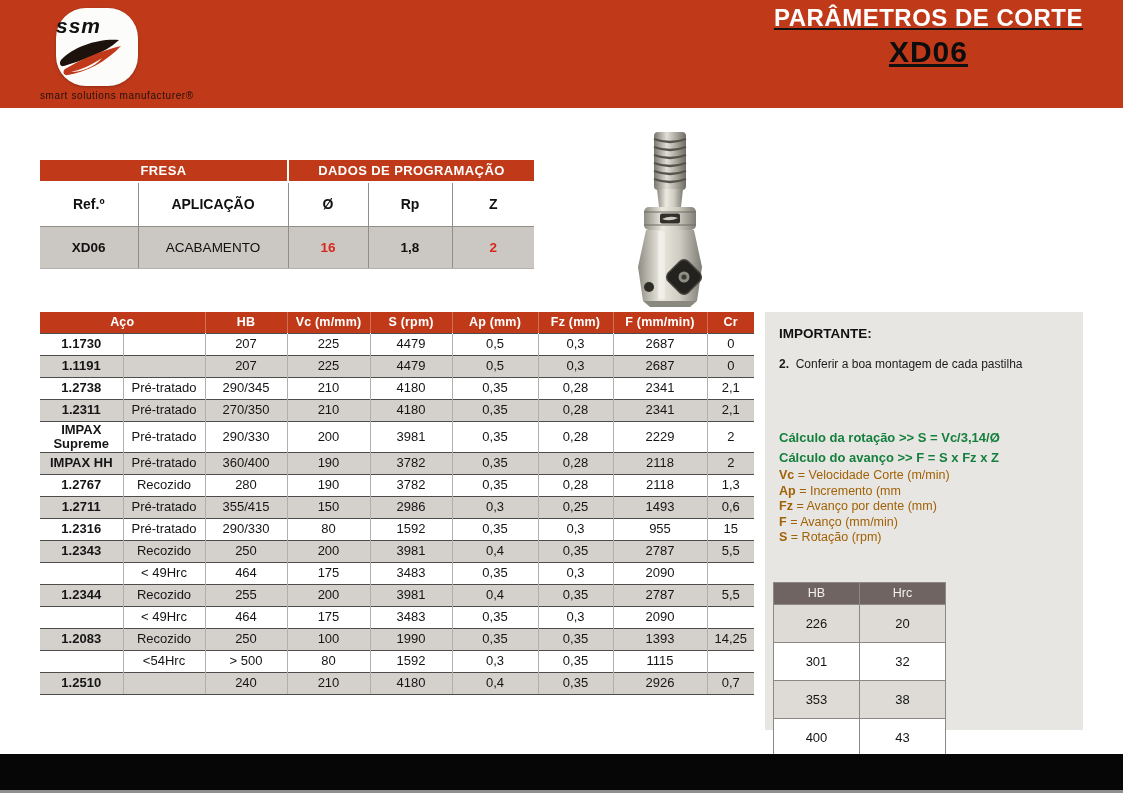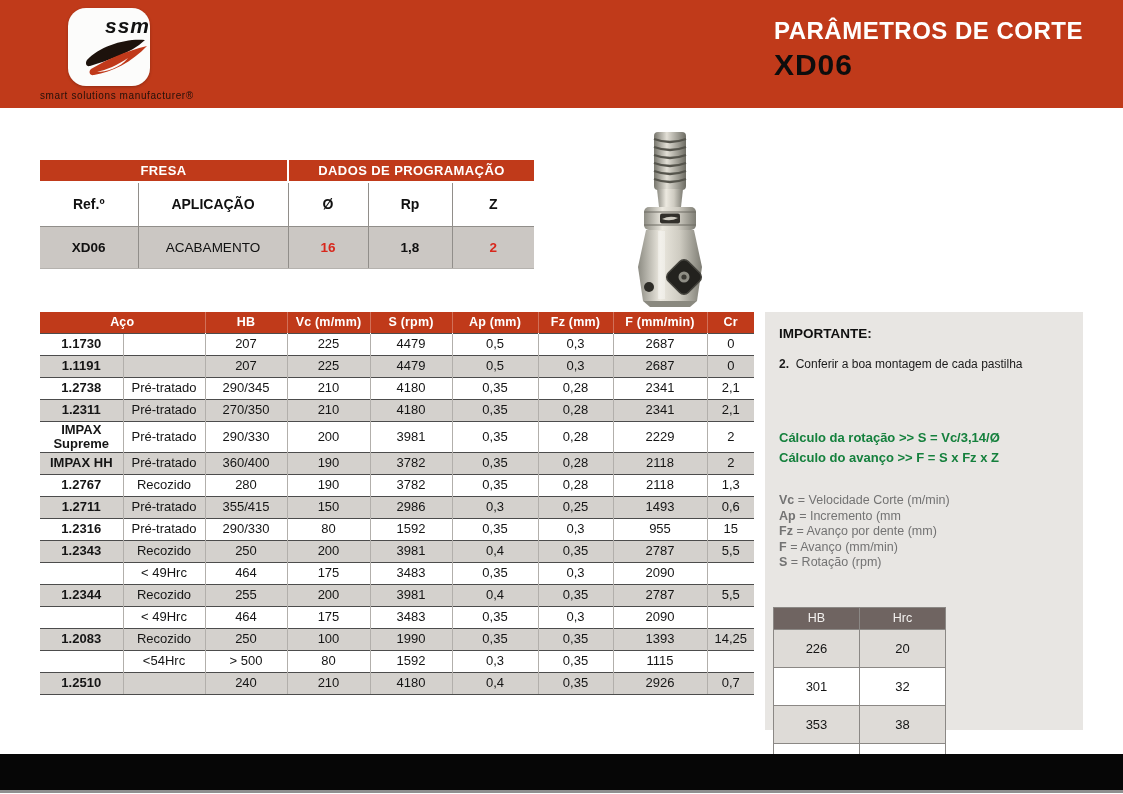--- a/index.html
+++ b/index.html
@@ -5,28 +5,28 @@
   * { margin:0; padding:0; box-sizing:border-box; }
   html,body { background:#ffffff; }
   .page {
     position:relative; width:1123px; height:794px; overflow:hidden;
     background:#ffffff; font-family:"Liberation Sans", sans-serif; color:#111;
   }
 
   
   .topbar { position:absolute; left:0; top:0; width:1123px; height:108px; background:#c03a1a; }
   .logo-box {
-    position:absolute; left:68px; top:8px; width:82px; height:78px;
-    background:#fcfcfb; border-radius:18px; box-shadow:0 1px 3px rgba(0,0,0,.25);
-    display:flex; flex-direction:column; align-items:flex-end; padding-top:7px;
+    position:absolute; left:56px; top:8px; width:82px; height:78px;
+    background:#fcfcfb; border-radius:30px; box-shadow:0 1px 3px rgba(0,0,0,.25);
+    display:flex; flex-direction:column; align-items:flex-start; padding-top:7px;
   }
   .logo-text { font-weight:bold; font-style:italic; font-size:21px; letter-spacing:1px; color:#121212; line-height:1; }
   .logo-swoosh { margin-top:2px; }
   .tagline { position:absolute; left:40px; top:90px; width:230px; font-size:10px; letter-spacing:.6px; color:#23100a; }
-  .titles { position:absolute; right:40px; top:17px; text-align:left; }
+  .titles { position:absolute; right:40px; top:4px; text-align:center;text-decoration:underline; }
   .main-title { color:#ffffff; font-weight:bold; font-size:24px; letter-spacing:.5px; }
   .model-title { color:#0d0d0d; font-weight:bold; font-size:30px; letter-spacing:1px; margin-top:3px; }
 
   
   table { border-collapse:collapse; table-layout:fixed; }
   .spec { position:absolute; left:40px; top:160px; width:494px; }
   .spec th, .spec td { text-align:center; vertical-align:middle; }
   .spec .group-row th {
     background:#c03a1a; color:#fff; font-size:13px; font-weight:bold; height:22px;
     letter-spacing:.4px; border-bottom:2px solid #fff;
@@ -63,21 +63,21 @@
 
   
   .panel {
     position:absolute; left:765px; top:312px; width:318px; height:418px;
     background:#e8e6e3; padding:14px 14px 10px 14px;
   }
   .imp-title { font-size:13.5px; font-weight:bold; color:#101010; }
   .notes { margin-top:15px; font-size:12px; line-height:16px; color:#1b1b1b; }
   .note .num { font-weight:bold; }
   .formulas { margin-top:56px; font-size:13px; font-weight:bold; line-height:20px; color:#15803d; }
-  .legend { margin-top:25px; font-size:12.5px; line-height:15.5px; color:#737373; }
+  .legend { margin-top:0; font-size:12.5px; line-height:15.5px; color:#a16207; }
   .legend b { font-weight:bold; }
 
   .hardness { margin-top:36px; width:172px; margin-left:-6px; }
   .hardness th {
     background:#6f6461; color:#f3f1ef; height:22px; font-size:12.5px; font-weight:normal;
     text-align:center; border:1px solid #8b8885;
   }
   .hardness td {
     height:38px; font-size:13px; text-align:center; border:1px solid #8b8885; color:#151515;
   }

